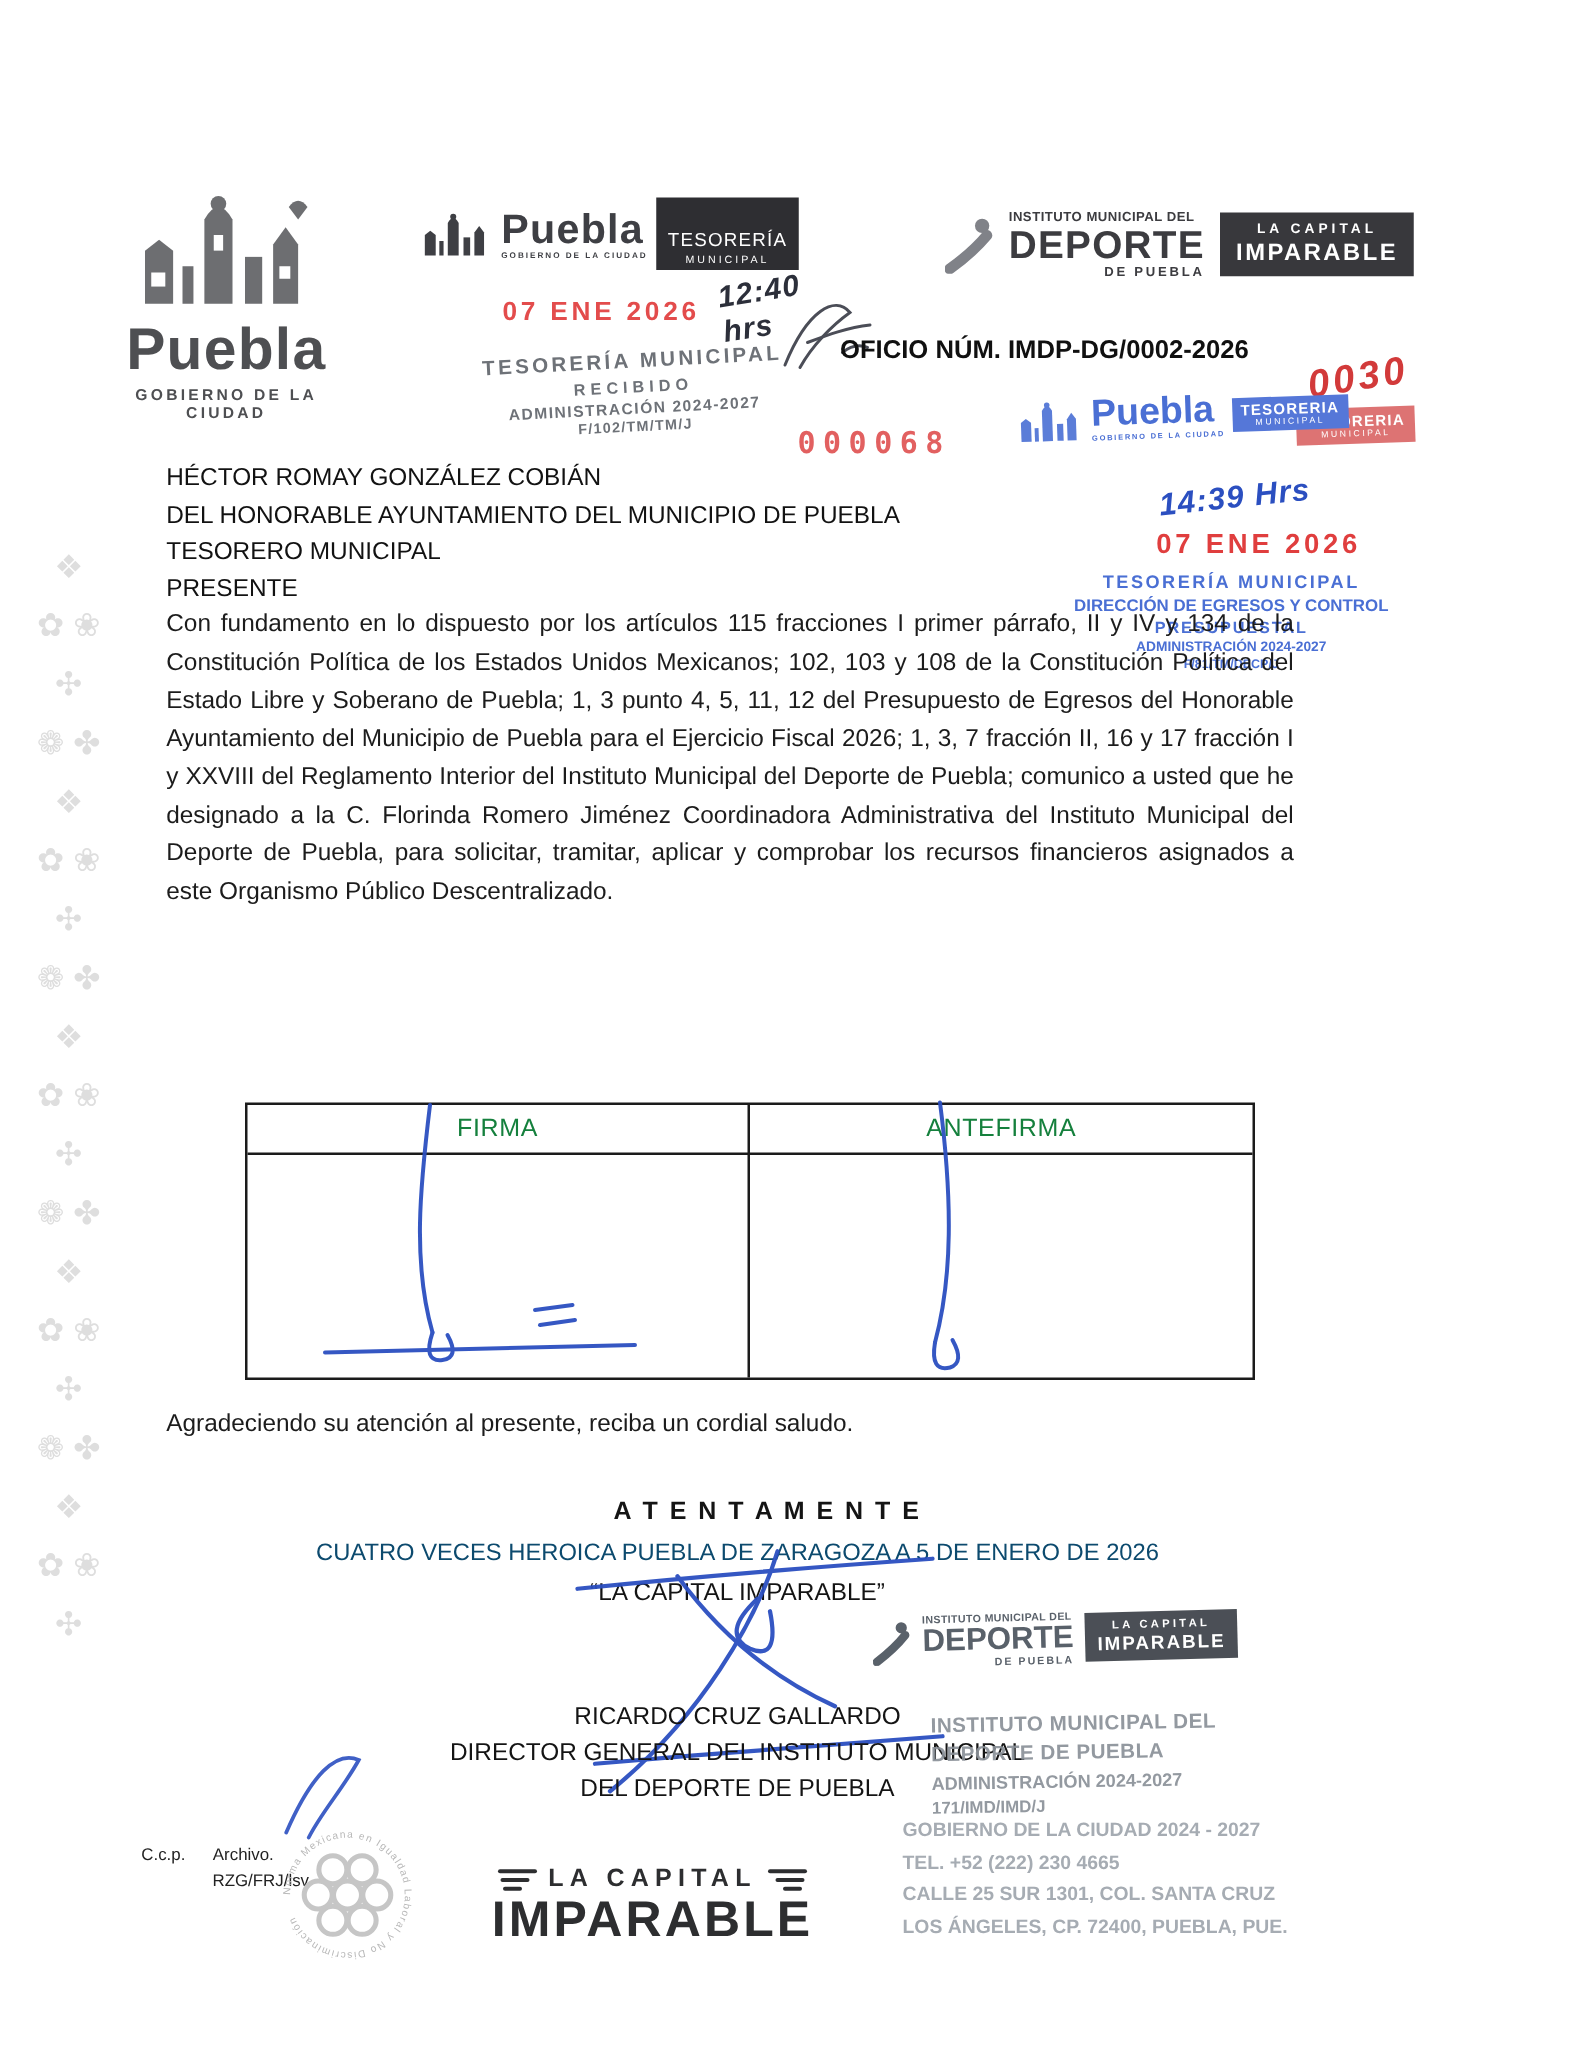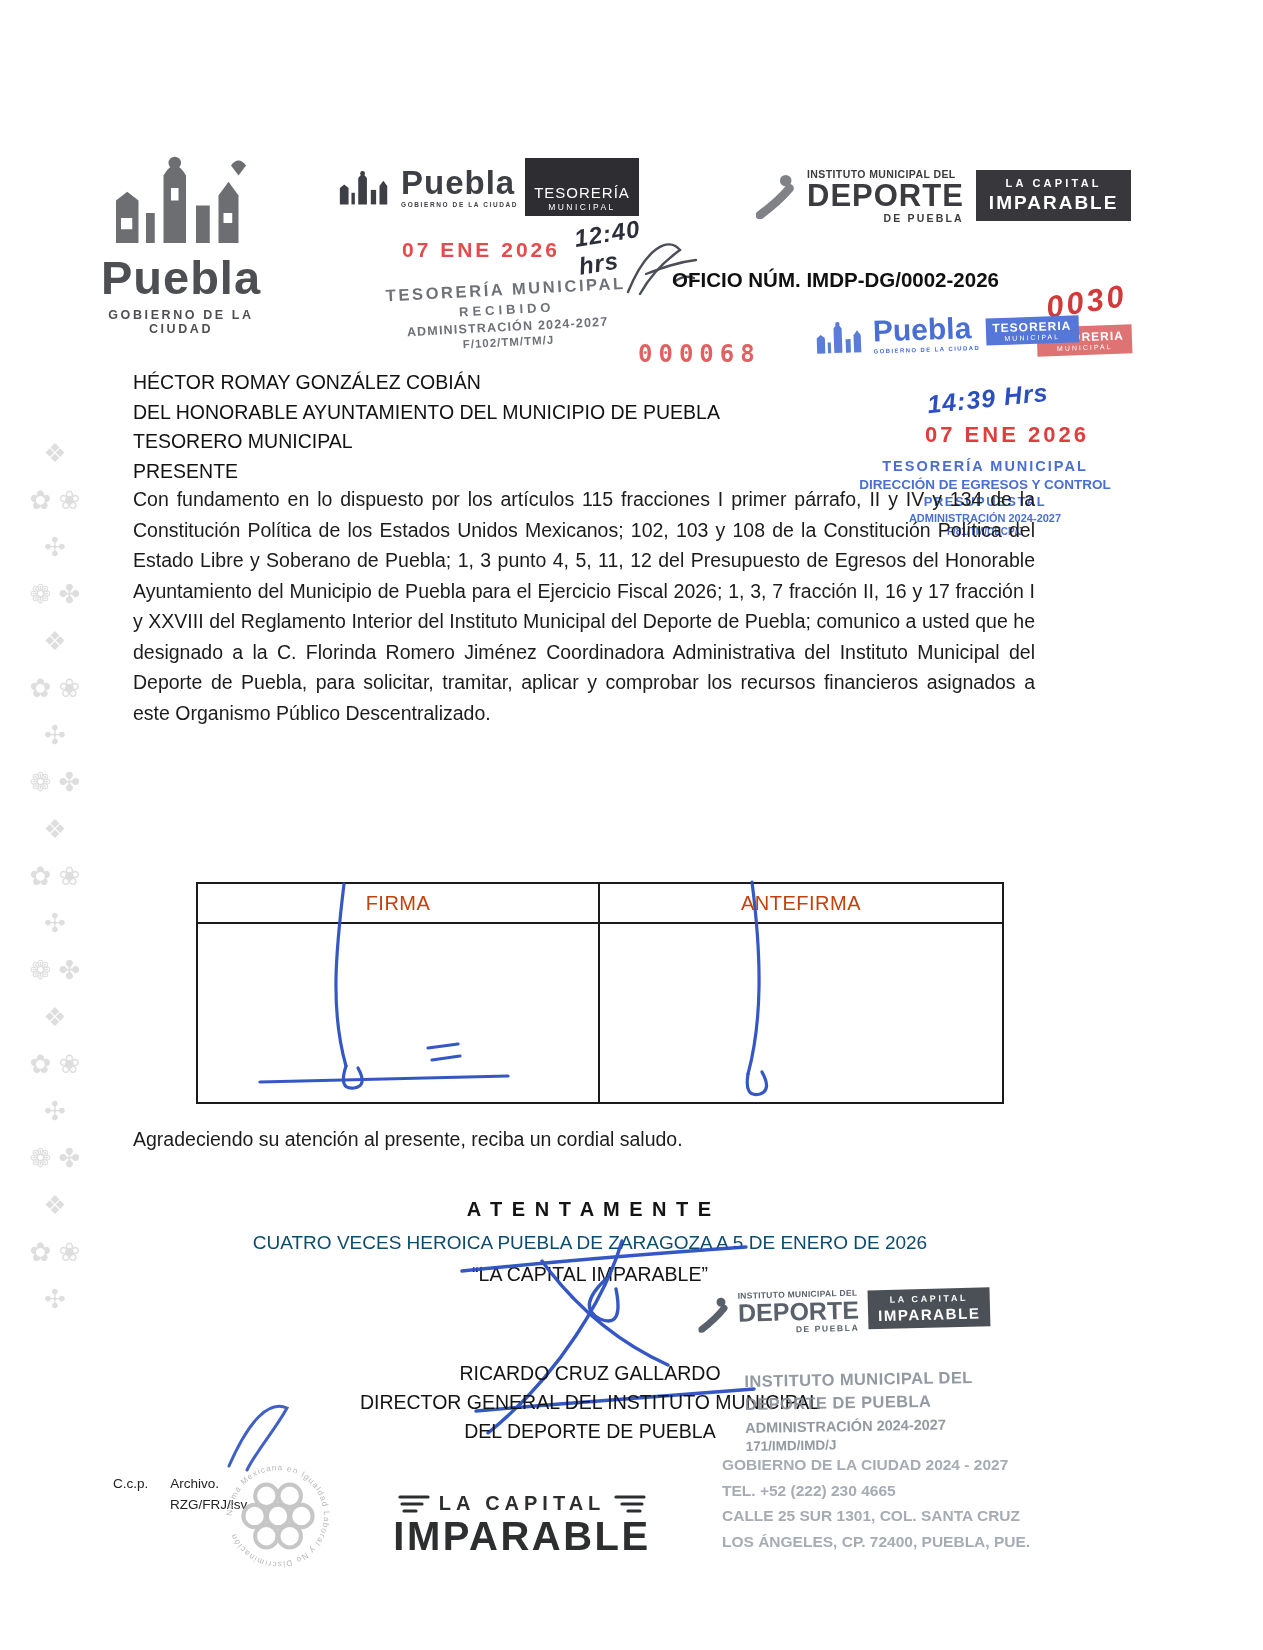--- a/index.html
+++ b/index.html
@@ -74,28 +74,28 @@
   
   .recipient{left:133px;top:368px;font-size:19.5px;line-height:29.5px;color:#121212;}
   .bodytext{left:133px;top:484px;width:902px;font-size:19.5px;line-height:30.5px;
             text-align:justify;color:#1c1c1c;margin:0;}
   .intro{left:133px;top:822px;font-size:19.5px;color:#1c1c1c;margin:0;}
   .closing{left:133px;top:1128px;font-size:19.5px;color:#1c1c1c;margin:0;}
 
   
   .sigtable{left:196px;top:882px;width:808px;height:222px;border:2.5px solid #1b1b1b;
             display:grid;grid-template-columns:1fr 1fr;grid-template-rows:40px 1fr;box-sizing:border-box;}
-  .cell{display:flex;align-items:center;justify-content:center;font-size:20px;color:#c2410c;letter-spacing:.5px;}
+  .cell{display:flex;align-items:center;justify-content:center;font-size:20px;color:#15803d;letter-spacing:.5px;}
   .br{border-right:2.5px solid #1b1b1b;}
   .bb{border-bottom:2.5px solid #1b1b1b;}
   .sig-overlay{pointer-events:none;}
 
   
   .centerband{left:0;width:1180px;text-align:center;margin:0;}
-  .atent{top:1198px;font-size:20px;font-weight:700;letter-spacing:2px;color:#141414;}
+  .atent{top:1198px;font-size:20px;font-weight:700;letter-spacing:2px;color:#141414;padding-left:24px;}
   .placedate{top:1232px;font-size:19px;color:#0c4a6e;}
   .slogan{top:1263px;font-size:19.5px;color:#141414;}
   .signame{top:1362px;font-size:19.5px;color:#141414;}
   .sigtitle1{top:1391px;font-size:19.5px;color:#141414;}
   .sigtitle2{top:1420px;font-size:19.5px;color:#141414;}
 
   
   .mid-logo{left:698px;top:1288px;display:flex;align-items:center;transform:rotate(-1.5deg);opacity:.92;}
   .m-col{margin-left:4px;}
   .m-line1{font-size:8.5px;font-weight:700;color:#4c545e;letter-spacing:.3px;}

